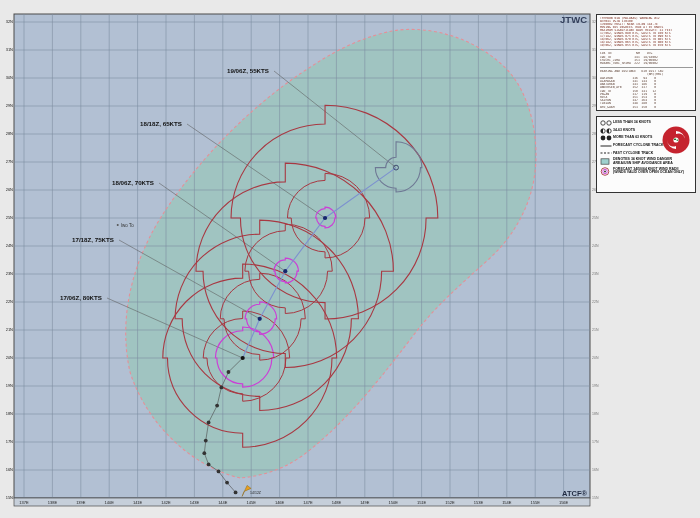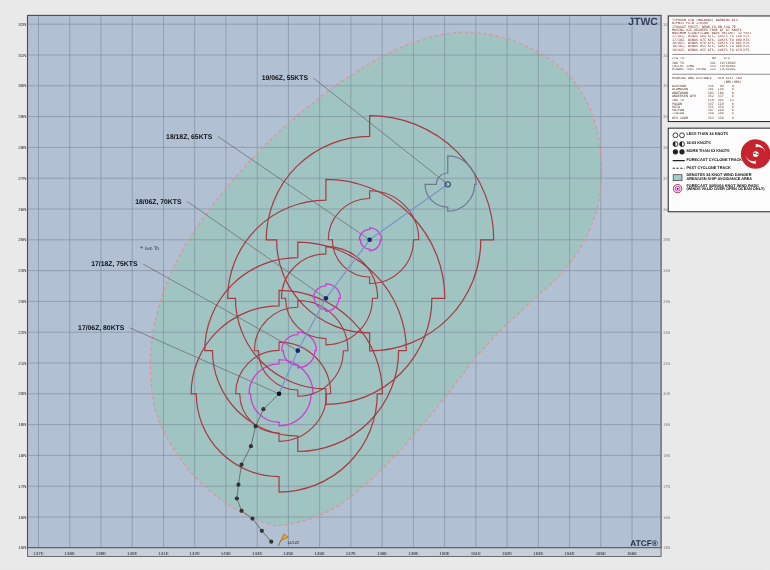--- a/index.html
+++ b/index.html
@@ -1,17 +1,17 @@
 <!DOCTYPE html>
 <html><head>
 <meta charset="utf-8">
 <style>
   html,body{margin:0;padding:0;width:700px;height:518px;overflow:hidden;
     background:#e9e9e9;font-family:"Liberation Sans",sans-serif;}
-  #stage{position:relative;width:560px;height:518px;margin-left:11px;}
+  #stage{position:relative;width:560px;height:518px;}
   #map-svg{position:absolute;left:0;top:0;}
   .panel{position:absolute;background:#fcfcfc;border:1px solid #333;box-sizing:border-box;
     font-family:"DejaVu Sans Mono",monospace;}
   #warning-panel{left:596px;top:14px;width:100px;padding:2px 2px 1px 3px;}
   .tiny-line{font-size:3px;line-height:3.05px;white-space:pre;color:#7a2a1c;overflow:hidden;}
   .tiny-line2{font-size:3px;line-height:3.2px;white-space:pre;color:#5c4034;overflow:hidden;}
   .divider{border-top:1px solid #999;margin:2px 0;}
   #legend-panel{left:596px;top:116px;width:100px;height:77px;padding:3px 2px 2px 3px;
     font-family:"Liberation Sans",sans-serif;}
   .lg-row{display:flex;align-items:center;margin-bottom:1.6px;}

